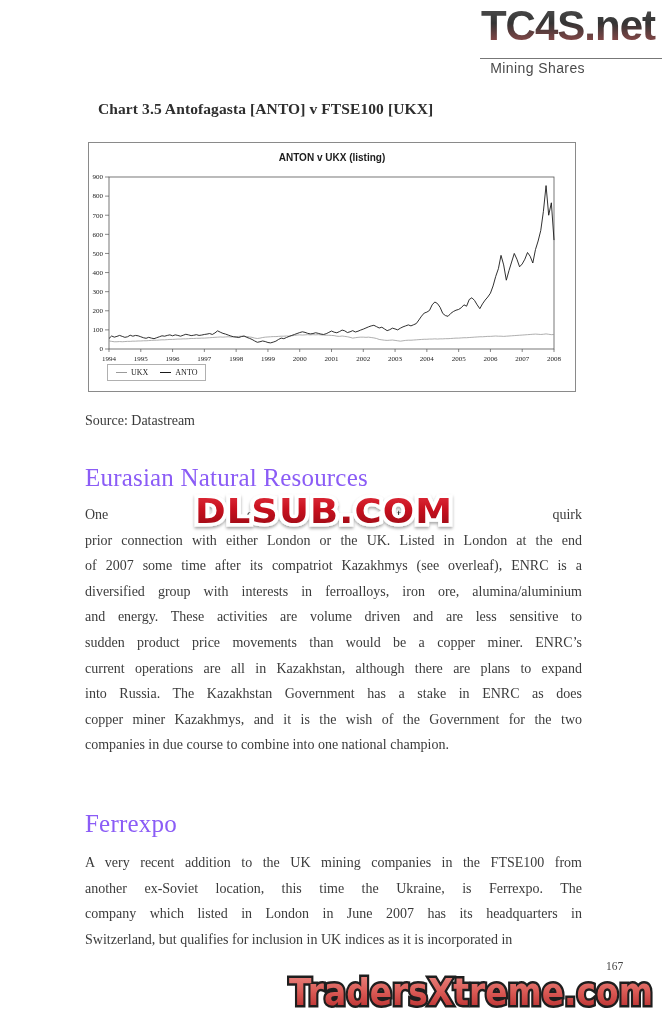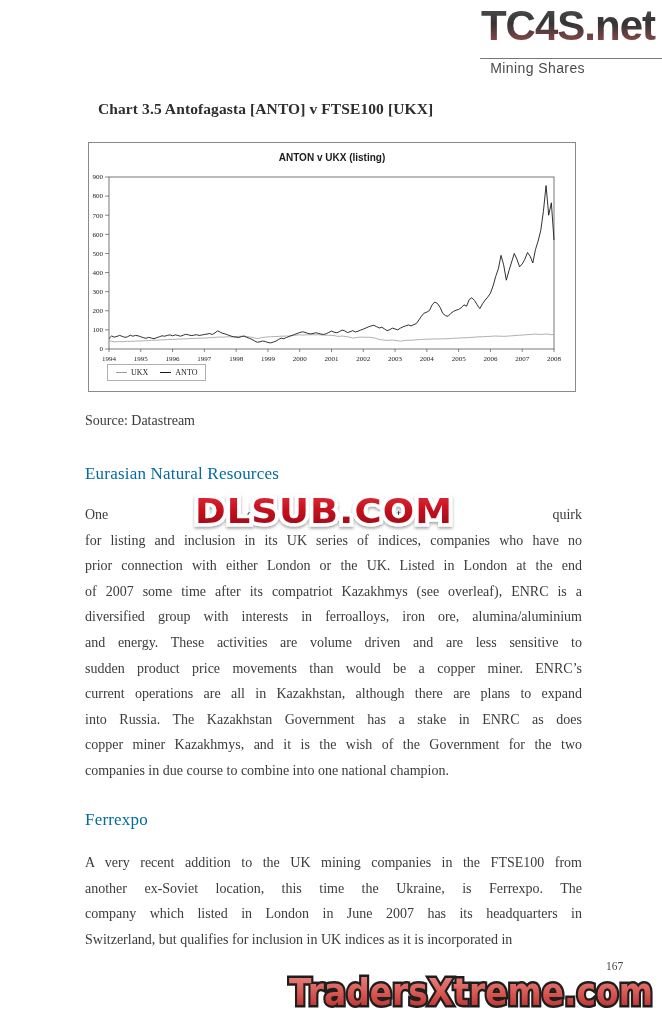--- a/index.html
+++ b/index.html
@@ -23,21 +23,21 @@
              font-family:"Liberation Sans",sans-serif;font-weight:bold;font-size:10px;color:#1c1c1c;}
   .fig-svg{position:absolute;top:0;left:0;}
   .legend{position:absolute;left:18px;top:221px;height:15px;border:1px solid #b0b0b0;
           display:flex;align-items:center;padding:0 8px;gap:12px;background:#fff;}
   .legend-item{display:flex;align-items:center;gap:4px;
                font-family:"Liberation Serif",serif;font-size:8px;color:#222;justify-content:space-between;}
   .legend-swatch{display:inline-block;width:11px;height:1px;}
 
   
   .source{position:absolute;top:413px;left:85px;font-size:14px;color:#3a3a3a;}
-  .sec-heading{position:absolute;left:85px;font-size:17px;color:#0369a1;letter-spacing:.2px;}
+  .sec-heading{position:absolute;left:85px;font-size:25px;color:#8b5cf6;letter-spacing:.2px;}
   .h-eurasian{top:464px;}
   .h-ferrexpo{top:810px;}
   .para{position:absolute;left:85px;width:497px;font-size:14px;color:#3b3b3b;overflow:hidden;}
   .para1{top:502px;}
   .para2{top:850px;}
   .pline{height:25.6px;line-height:25.6px;text-align:justify;text-align-last:justify;overflow:hidden;}
   .pline-last{text-align-last:left;}
   .pline-flex{display:flex;justify-content:space-between;flex-direction:column;}
 
   .page-number{position:absolute;top:960px;left:562px;font-size:11.5px;color:#444;margin-left:44px;}
@@ -141,21 +141,20 @@
   </div>
 
   <div class="source">Source: Datastream</div>
 
   <div class="sec-heading h-eurasian">Eurasian Natural Resources</div>
   <div class="para para1">
     <div class="pline pline-flex">
       <span>One of the quirk</span>
       <span>is that it accepts</span>
     </div>
-    <div class="pline">for listing and inclusion in its UK series of indices, companies who have no</div>
     <div class="pline">prior connection with either London or the UK. Listed in London at the end</div>
     <div class="pline">of 2007 some time after its compatriot Kazakhmys (see overleaf), ENRC is a</div>
     <div class="pline">diversified group with interests in ferroalloys, iron ore, alumina/aluminium</div>
     <div class="pline">and energy.  These activities are volume driven and are less sensitive to</div>
     <div class="pline">sudden product price movements than would be a copper miner.   ENRC’s</div>
     <div class="pline">current operations are all in Kazakhstan, although there are plans to expand</div>
     <div class="pline">into Russia.  The Kazakhstan Government has a stake in ENRC as does</div>
     <div class="pline">copper miner Kazakhmys, and it is the wish of the Government for the two</div>
     <div class="pline pline-last">companies in due course to combine into one national champion.</div>
   </div>

